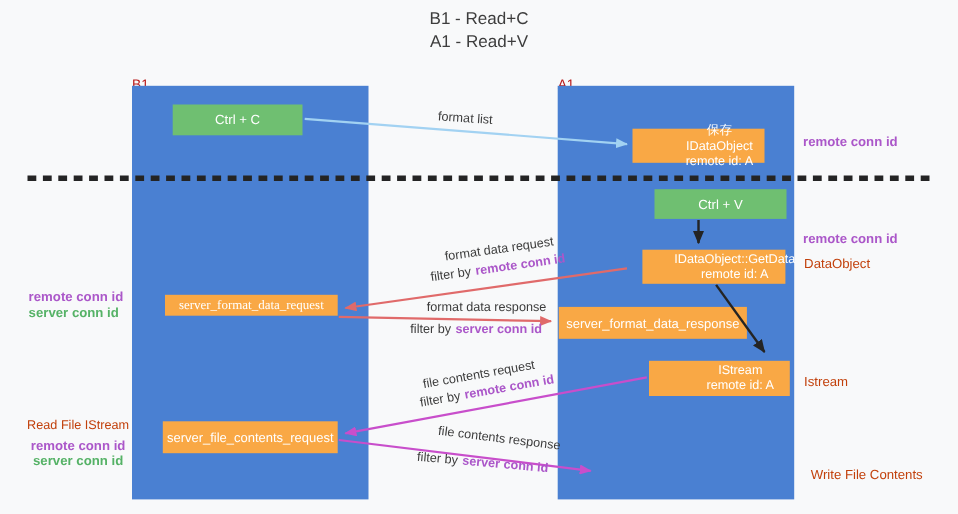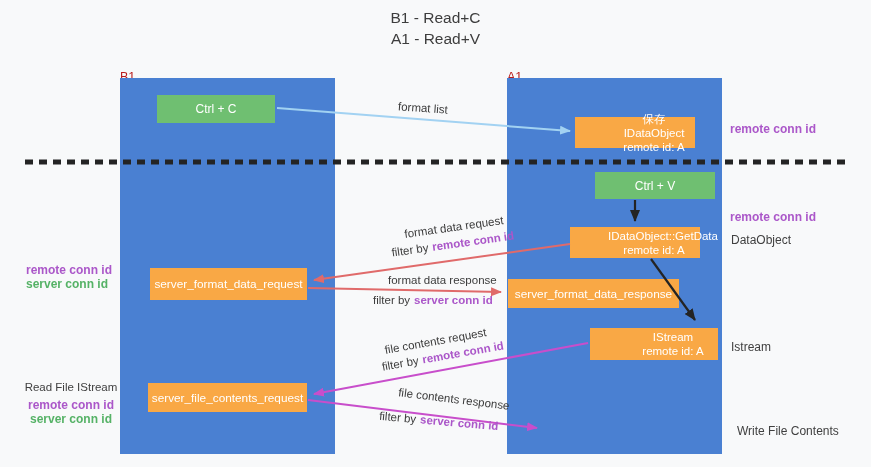--- a/index.html
+++ b/index.html
@@ -21,42 +21,42 @@
 
   .node{position:absolute;z-index:3;color:#fff;text-align:center;
         display:flex;flex-direction:column;justify-content:center;}
   .node.green{background:#6fbf71;}
   .node.orange{background:#f9a845;}
   .node .l1,.node .l2{line-height:14px;font-size:11.5px;padding-left:38px;}
 
   .n-ctrlc{left:157px;top:95px;width:118px;height:28px;font-size:12px;}
   .n-save{left:575px;top:117px;width:120px;height:31px;font-size:11px;}
   .n-ctrlv{left:575px;top:172px;width:120px;height:27px;font-size:12px;margin-left:20px;}
-  .n-getdata{left:570px;top:227px;width:130px;height:31px;font-size:11px;}
+  .n-getdata{left:584px;top:227px;width:130px;height:31px;font-size:11px;align-items:center;}
   .n-istream{left:590px;top:328px;width:128px;height:32px;font-size:11px;}
-  .n-sfdreq{left:150px;top:268px;width:157px;height:32px;font-size:11.8px;}
+  .n-sfdreq{left:150px;top:268px;width:157px;height:19px;font-size:11.8px;font-family:Liberation Serif, serif;}
   .n-sfdresp{left:508px;top:279px;width:171px;height:29px;font-size:11.8px;}
   .n-sfcreq{left:148px;top:383px;width:159px;height:29px;font-size:11.8px;align-items:center;}
   .n-sfcresp{left:545px;top:417px;width:160px;height:27px;font-size:11.8px;}
 
   .flabel{position:absolute;z-index:5;font-size:11.5px;color:#3c3c3c;white-space:nowrap;}
   .flabel .key{font-weight:bold;margin-left:4px;}
   .key.purple{color:#ab57c9;}
 
   .fl-formatlist{left:398px;top:102px;transform:rotate(4deg);}
   .fl-fdr{left:404px;top:221px;transform:rotate(-8deg);}
   .fl-fbr1{left:391px;top:238px;transform:rotate(-8deg);}
   .fl-fdresp{left:388px;top:274px;}
   .fl-fbs1{left:373px;top:294px;}
   .fl-fcr{left:384px;top:335px;transform:rotate(-10deg);}
   .fl-fbr2{left:381px;top:350px;transform:rotate(-10deg);}
   .fl-fcresp{left:398px;top:393px;transform:rotate(7deg);}
   .fl-fbs2{left:379px;top:415px;transform:rotate(5deg);}
 
-  .side{position:absolute;z-index:5;white-space:nowrap;font-size:12px;color:#404040;}
+  .side{position:absolute;z-index:5;white-space:nowrap;font-size:12px;color:#c2410c;}
   .side.boldpurple{color:#ab57c9;font-weight:bold;}
 
   .s-remote-top{left:730px;top:122px;}
   .s-remote-mid{left:730px;top:210px;}
   .s-dataobject{left:731px;top:233px;}
   .s-istream{left:731px;top:340px;}
   .s-writefc{left:737px;top:424px;}
 
   .left-group{position:absolute;z-index:5;font-size:12px;line-height:14px;font-weight:bold;}
   .lg-mid{left:26px;top:263px;text-align:left;}

